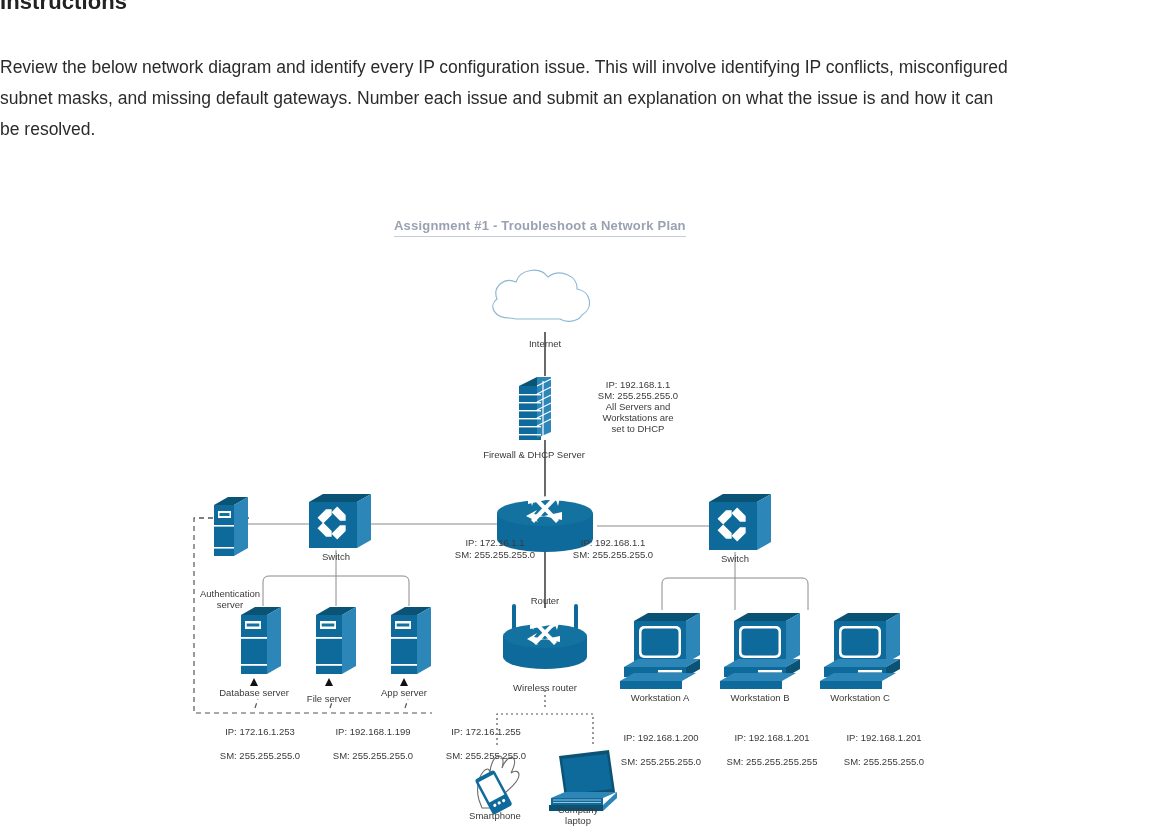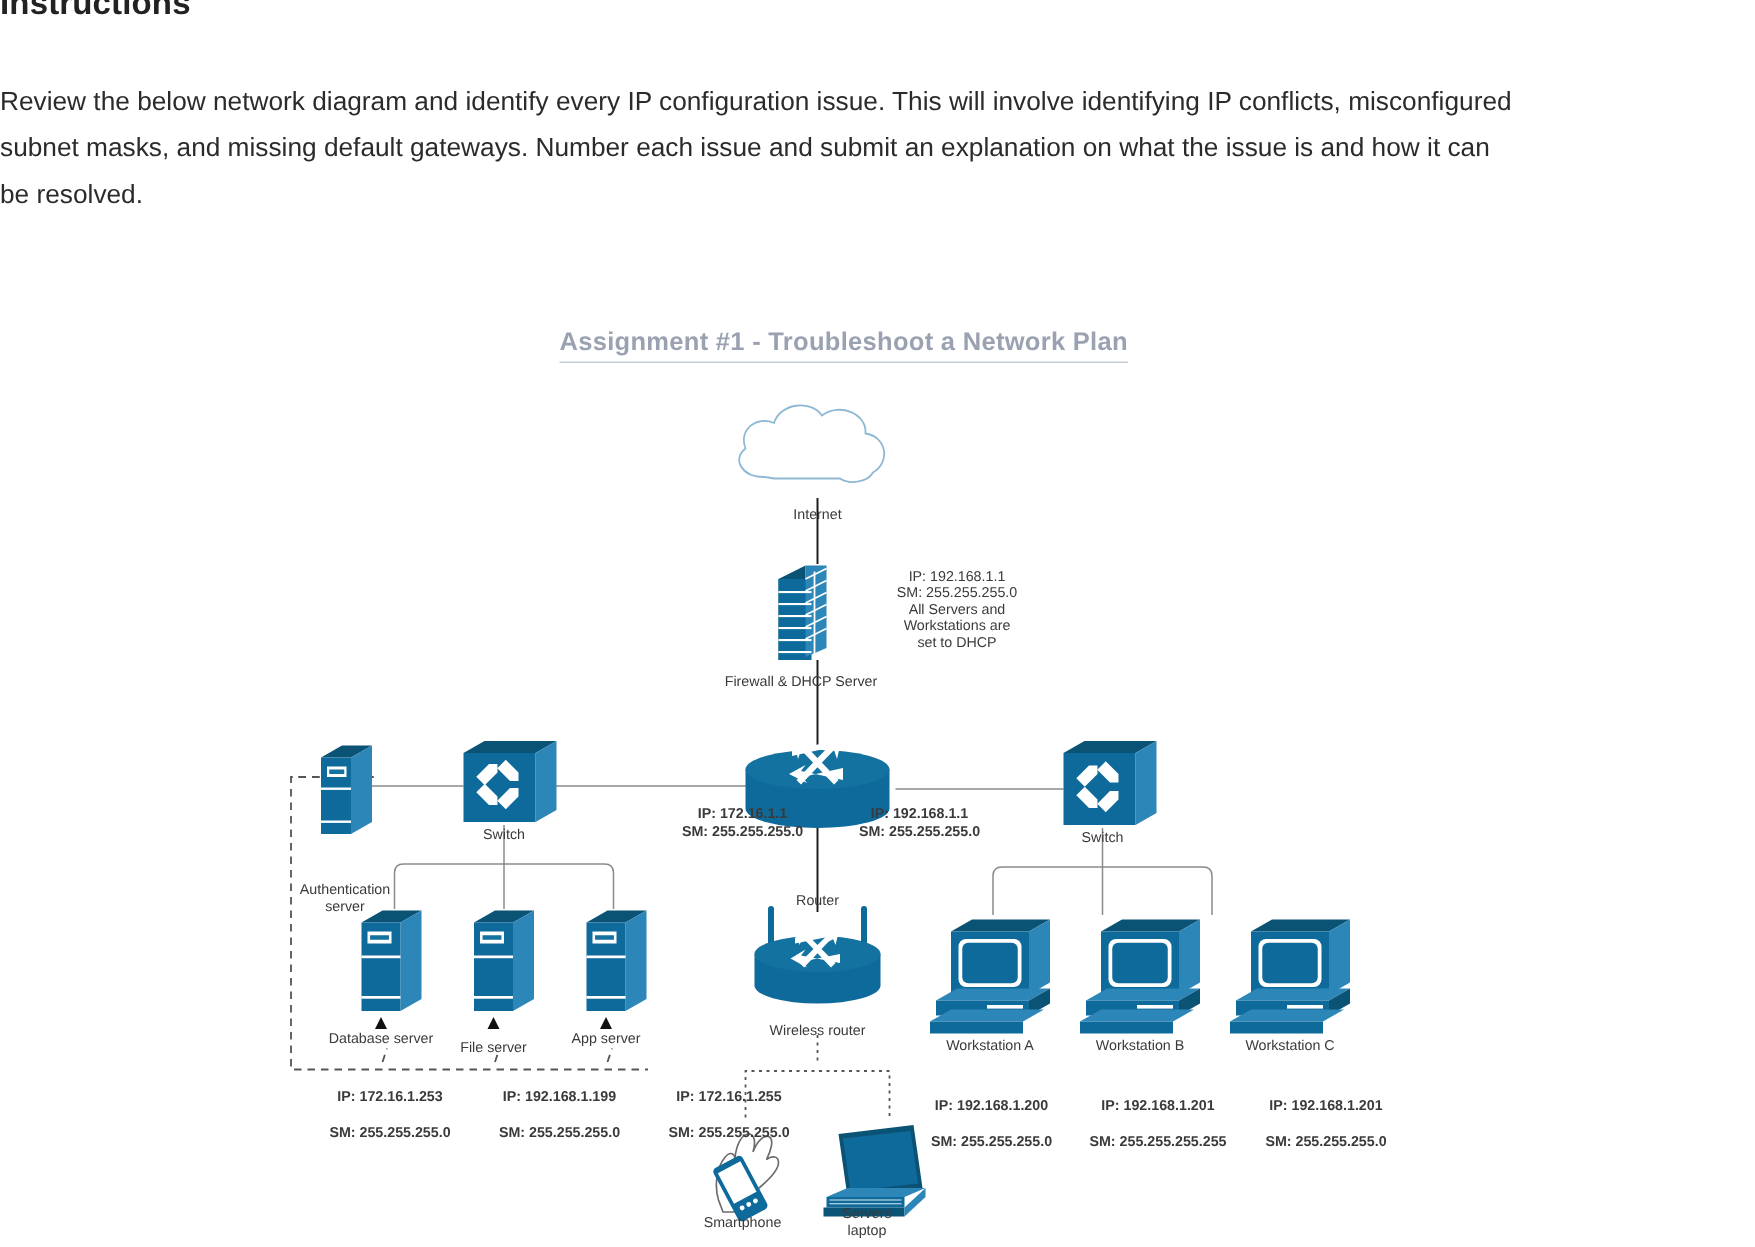--- a/index.html
+++ b/index.html
@@ -35,22 +35,22 @@
   
   #diagram {
     position: absolute;
     left: 0; top: 200px;
     width: 1170px; height: 631px;
   }
   #diagram svg { display:block; }
 
   .dg-title {
     position:absolute;
-    left: 373px; top: 18px;
-    font-size: 17px;
+    left: 394px; top: 18px;
+    font-size: 13px;
     font-weight: 700;
     color: #9aa2b1;
     letter-spacing: .2px;
     border-bottom: 1.5px solid #c7cdd8;
     padding-bottom: 3px;
   }
 
   
   .lbl {
     position: absolute;
@@ -58,21 +58,20 @@
     color: #3a3a3a;
     text-align: center;
     line-height: 11px;
     white-space: pre-line;
     font-family: "Liberation Sans", sans-serif;
   }
   .lbl.ip {
     font-size: 9.5px;
     color: #3a3a3a;
     line-height: 12px;
-    font-weight: bold;
   }
   .ctr { transform: translateX(-50%); }
 </style>
 </head>
 <body>
 
 <div id="page">
 
   <div class="instr-heading">Instructions</div>
   <div class="instr-body">Review the below network diagram and identify every IP configuration issue. This will involve identifying IP conflicts, misconfigured subnet masks, and missing default gateways. Number each issue and submit an explanation on what the issue is and how it can be resolved.</div>
@@ -355,21 +354,21 @@
 
     <div class="lbl ctr" style="left:336px; top:351px;">Switch</div>
     <div class="lbl ctr" style="left:735px; top:353px;">Switch</div>
 
     <div class="lbl ctr" style="left:230px; top:360px;margin-top:28px;">Authentication
 server</div>
 
     <div class="lbl ctr" style="left:545px; top:482px;">Wireless router</div>
 
     <div class="lbl ctr" style="left:495px; top:610px;">Smartphone</div>
-    <div class="lbl ctr" style="left:578px; top:604px;">Servers
+    <div class="lbl ctr" style="left:578px; top:604px;">Company
 laptop</div>
 
     <div class="lbl ctr" style="left:254px; top:487px;">Database server</div>
     <div class="lbl ctr" style="left:329px; top:493px;">File server</div>
     <div class="lbl ctr" style="left:404px; top:487px;">App server</div>
 
     <div class="lbl ip ctr" style="left:260px; top:514px; width:110px;">
       <div>IP: 172.16.1.253</div>
       <div>SM: 255.255.255.0</div>
     </div>

